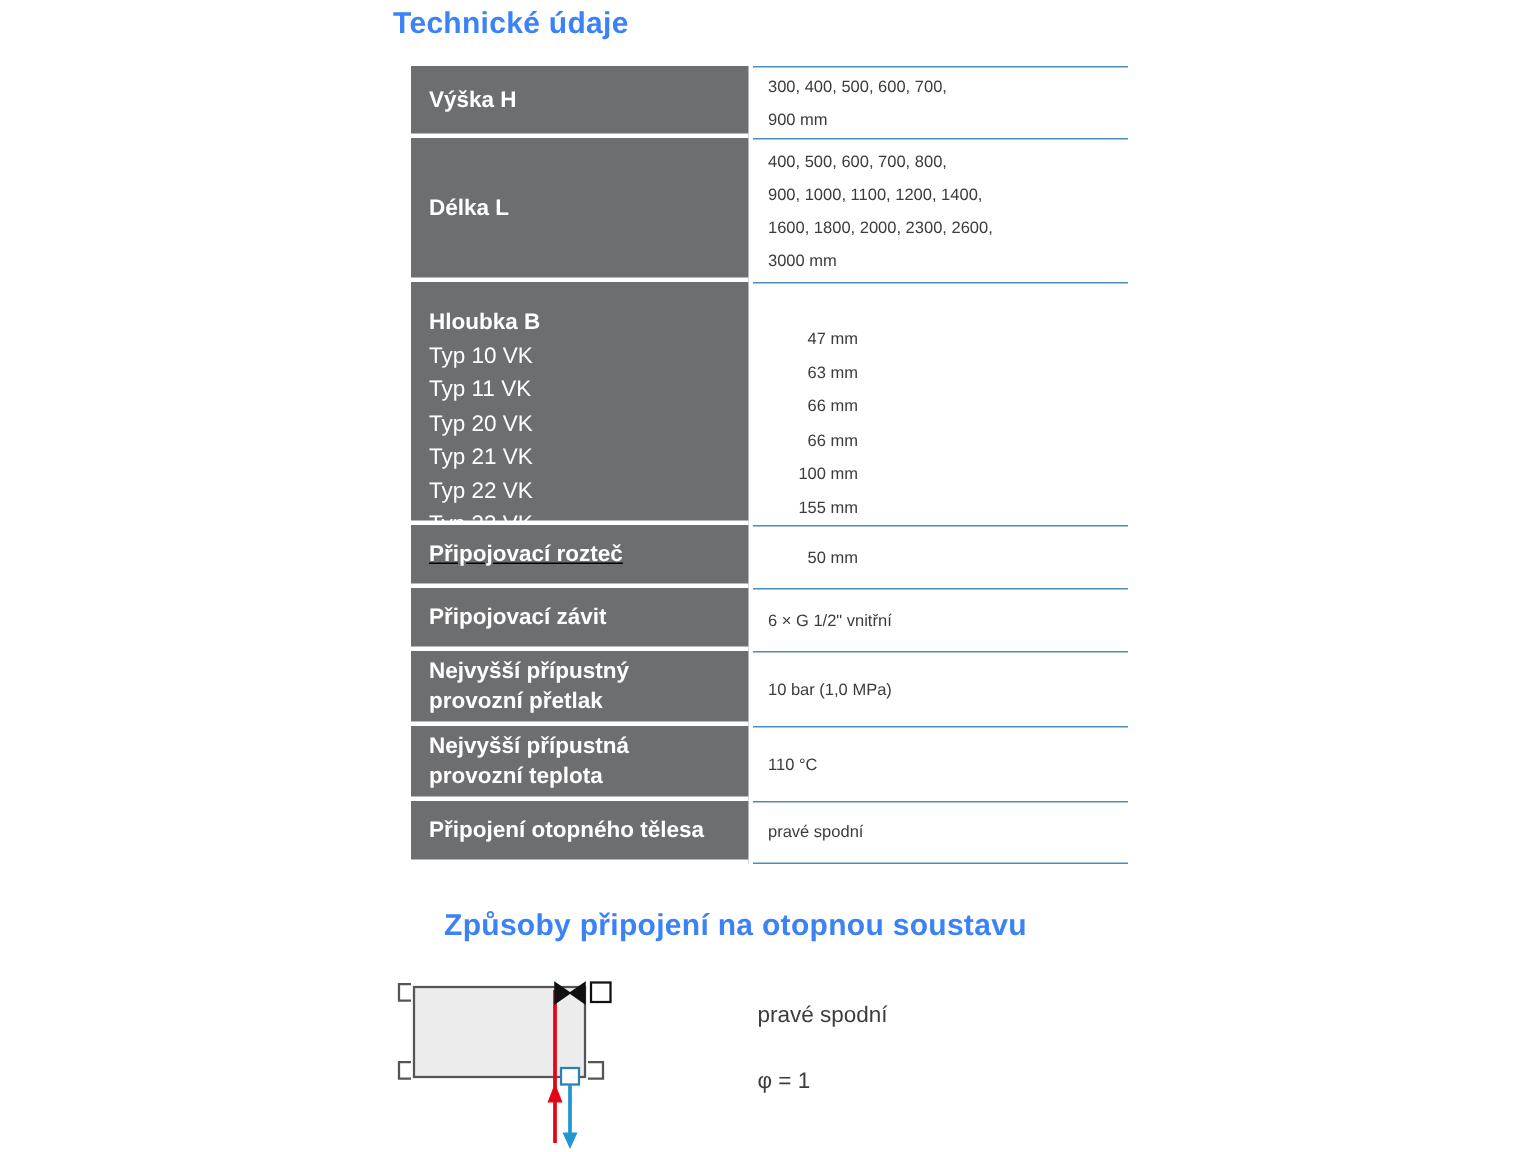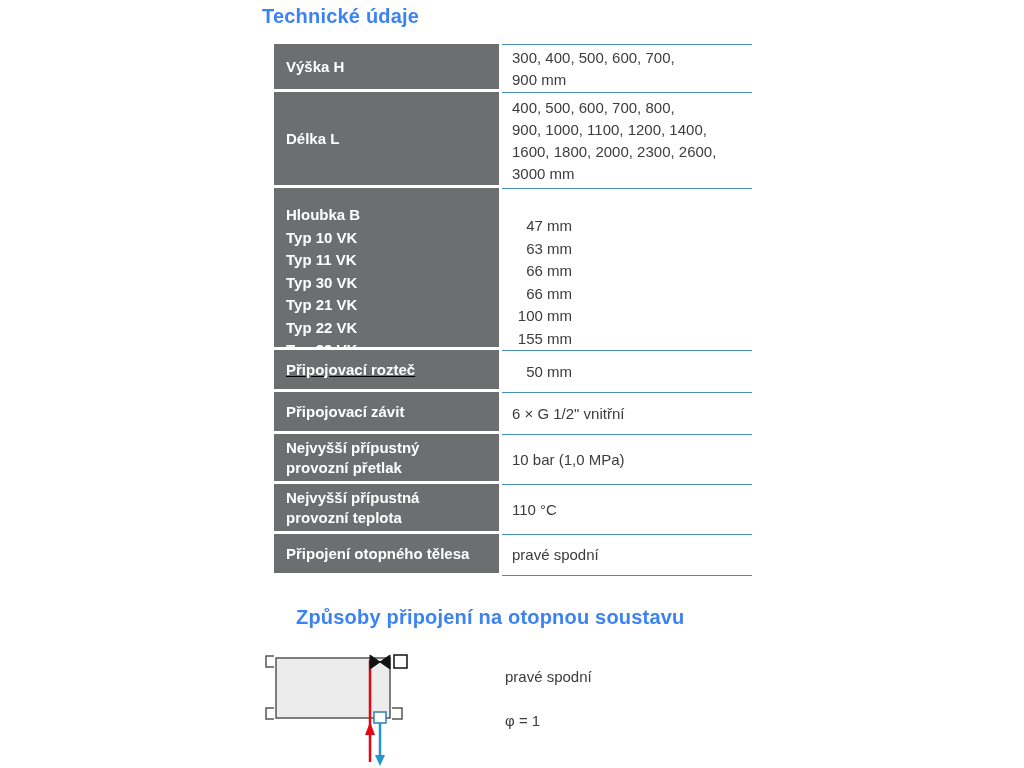--- a/index.html
+++ b/index.html
@@ -16,39 +16,39 @@
     width:225px; height:100%;
     background:#6d6e70; color:#ffffff;
     font-size:15px; font-weight:bold; line-height:20px;
     padding:0 8px 0 12px;
     display:flex; flex-direction:column; justify-content:center;
     border-bottom:3px solid #ffffff;
   }
   .cell-value {
     width:250px; height:100%; margin-left:3px;
     border-top:1px solid #4a8db5;
-    font-size:15px; color:#3c3c3c; line-height:22px;
+    font-size:11px; color:#3c3c3c; line-height:22px;
     padding-left:10px;
     display:flex; flex-direction:column; justify-content:center;
   }
   .row-vyska   { height:48px; }
   .row-delka   { height:96px; }
   .row-hloubka { height:162px; }
   .row-roztec  { height:42px;text-decoration:underline; }
   .row-zavit   { height:42px; }
   .row-pretlak { height:50px; }
   .row-teplota { height:50px; }
   .row-pripojeni { height:42px; }
   .row-pripojeni .cell-value { border-bottom:1px solid #4a8db5; }
 
   .row-hloubka .cell-label,
   .row-hloubka .cell-value { justify-content:flex-start; padding-top:16px; }
   .row-hloubka .cell-label div,
   .row-hloubka .cell-value div { line-height:22.5px; }
-  .type-line { font-weight:bold; }
+  .type-line { font-weight:normal; }
   .spacer-line { height:22.5px; }
   .mmval { display:inline-block; width:60px; text-align:right; }
 
   .diagram-svg { position:absolute; left:258px; top:650px; }
   .diagram-caption { position:absolute; left:505px; font-size:15px; color:#3c3c3c; }
   #caption-line1 { top:668px; }
   #caption-line2 { top:712px; }
 </style>
 </head>
 <body>
@@ -79,21 +79,21 @@
         <div>1600, 1800, 2000, 2300, 2600,</div>
         <div>3000 mm</div>
       </div>
     </div>
 
     <div class="row row-hloubka">
       <div class="cell-label">
         <div>Hloubka B</div>
         <div class="type-line">Typ 10 VK</div>
         <div class="type-line">Typ 11 VK</div>
-        <div class="type-line">Typ 30 VK</div>
+        <div class="type-line">Typ 20 VK</div>
         <div class="type-line">Typ 21 VK</div>
         <div class="type-line">Typ 22 VK</div>
         <div class="type-line">Typ 33 VK</div>
       </div>
       <div class="cell-value">
         <div class="spacer-line"></div>
         <div><span class="mmval">47 mm</span></div>
         <div><span class="mmval">63 mm</span></div>
         <div><span class="mmval">66 mm</span></div>
         <div><span class="mmval">66 mm</span></div>

